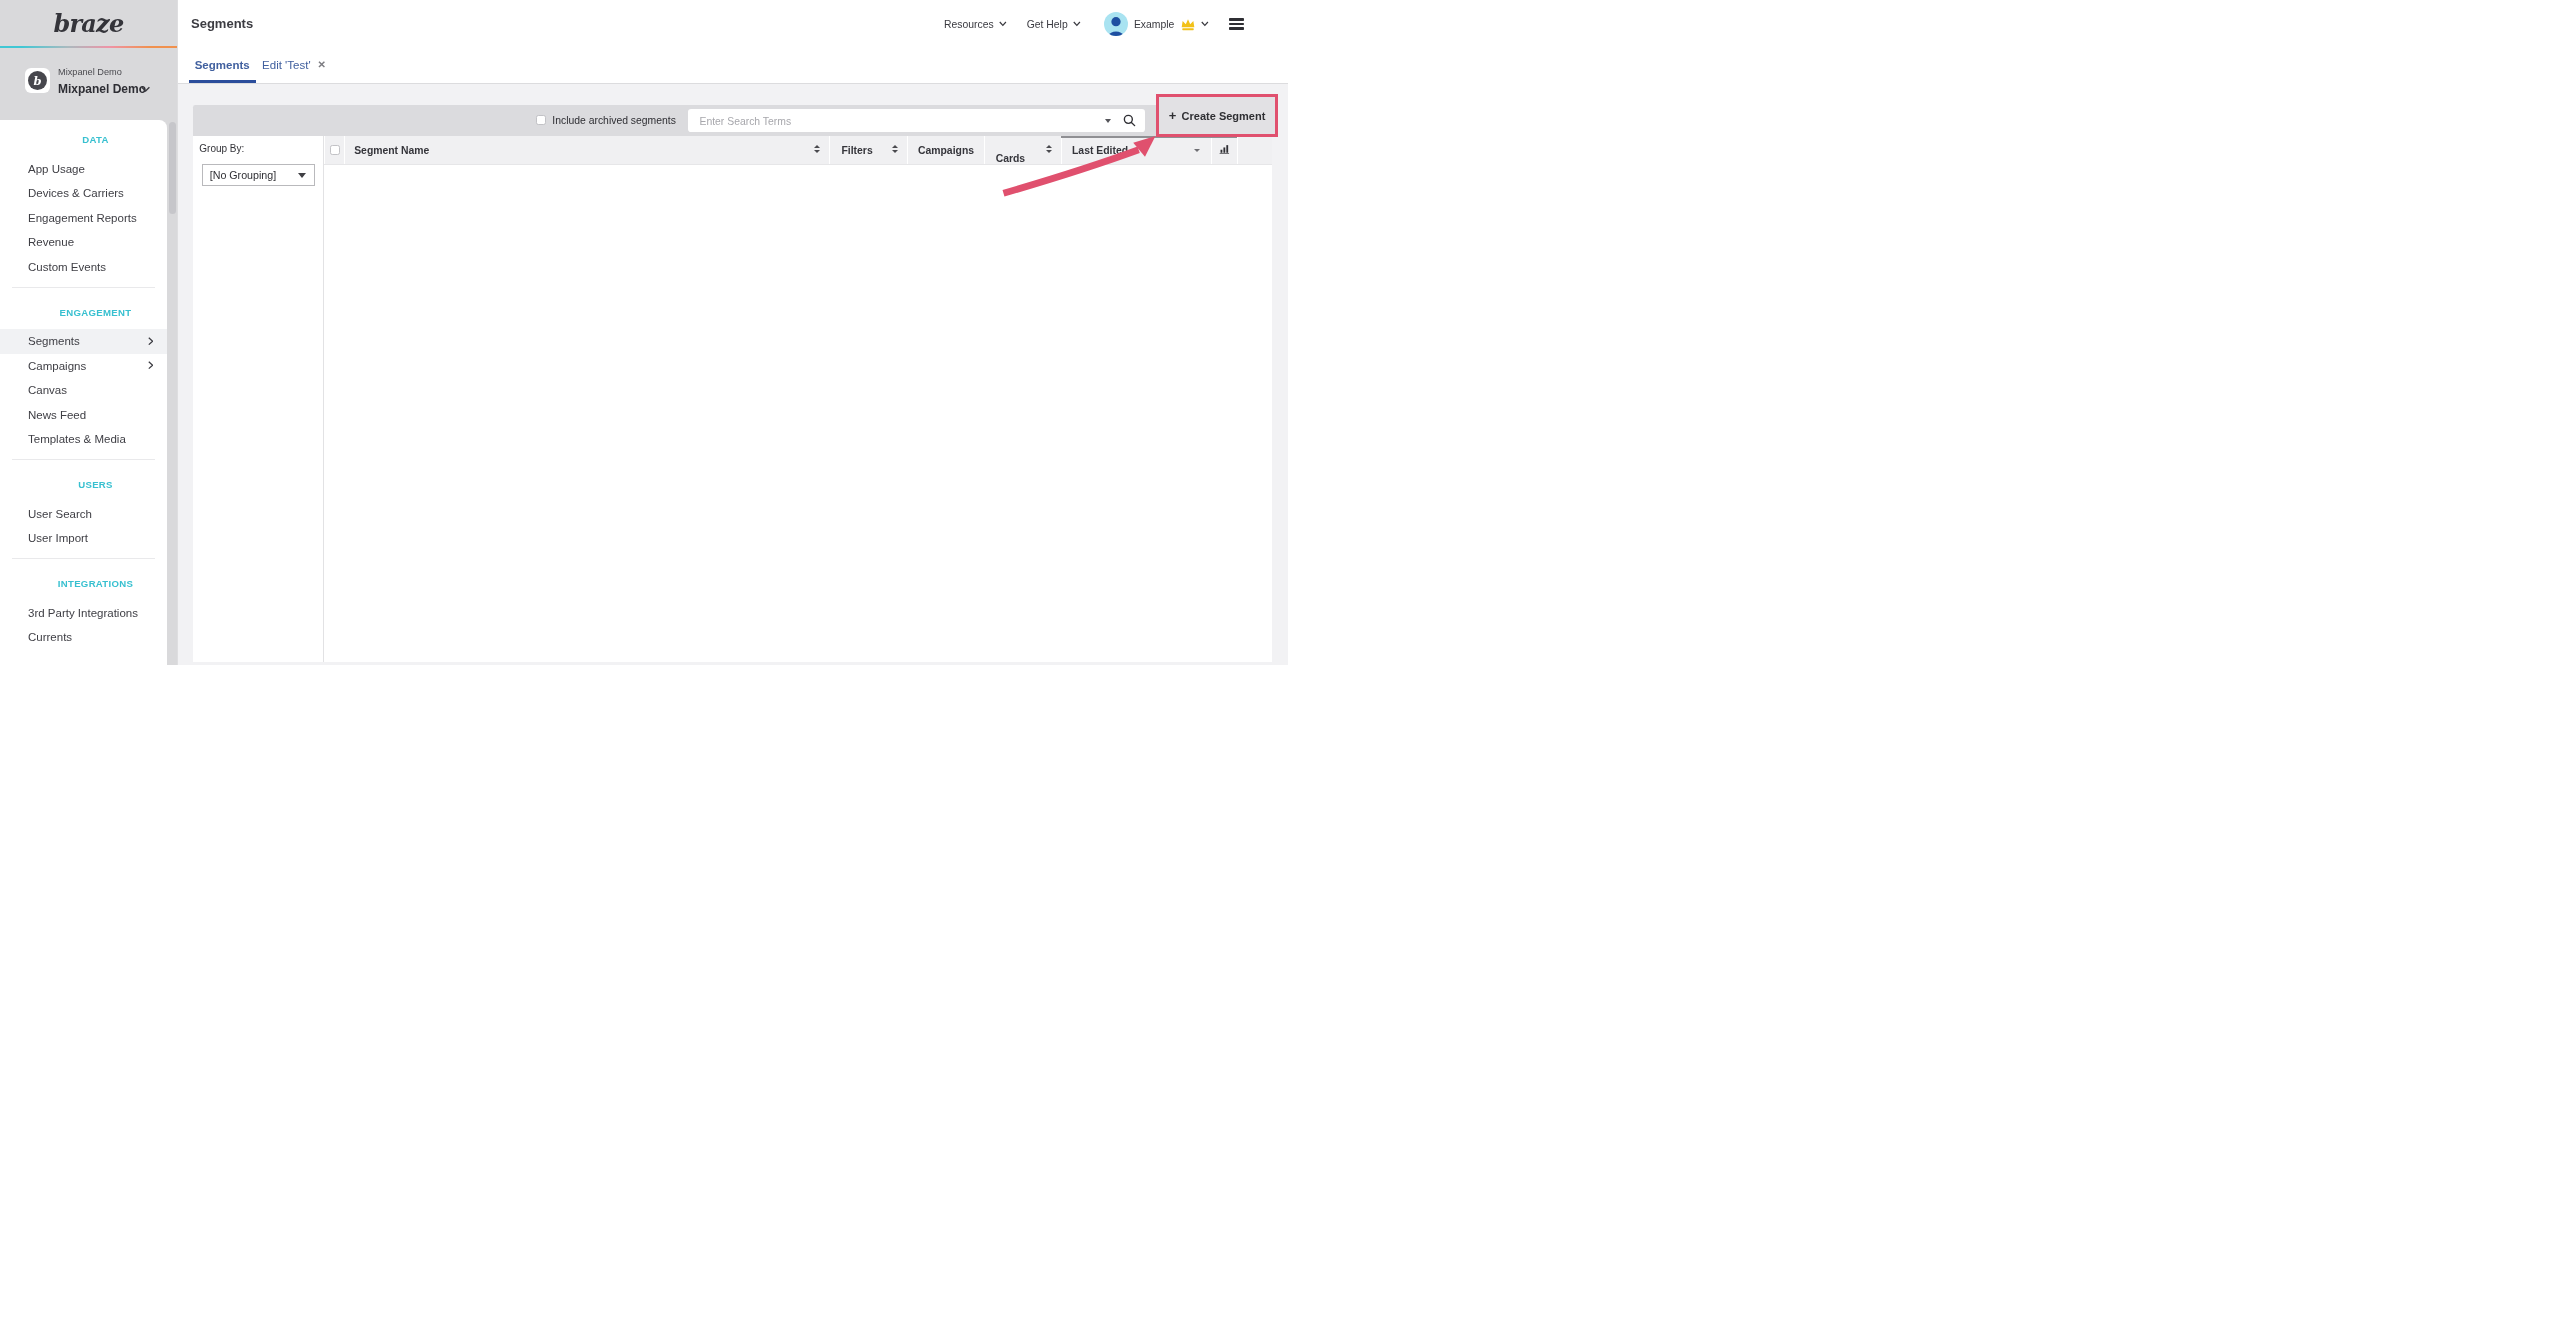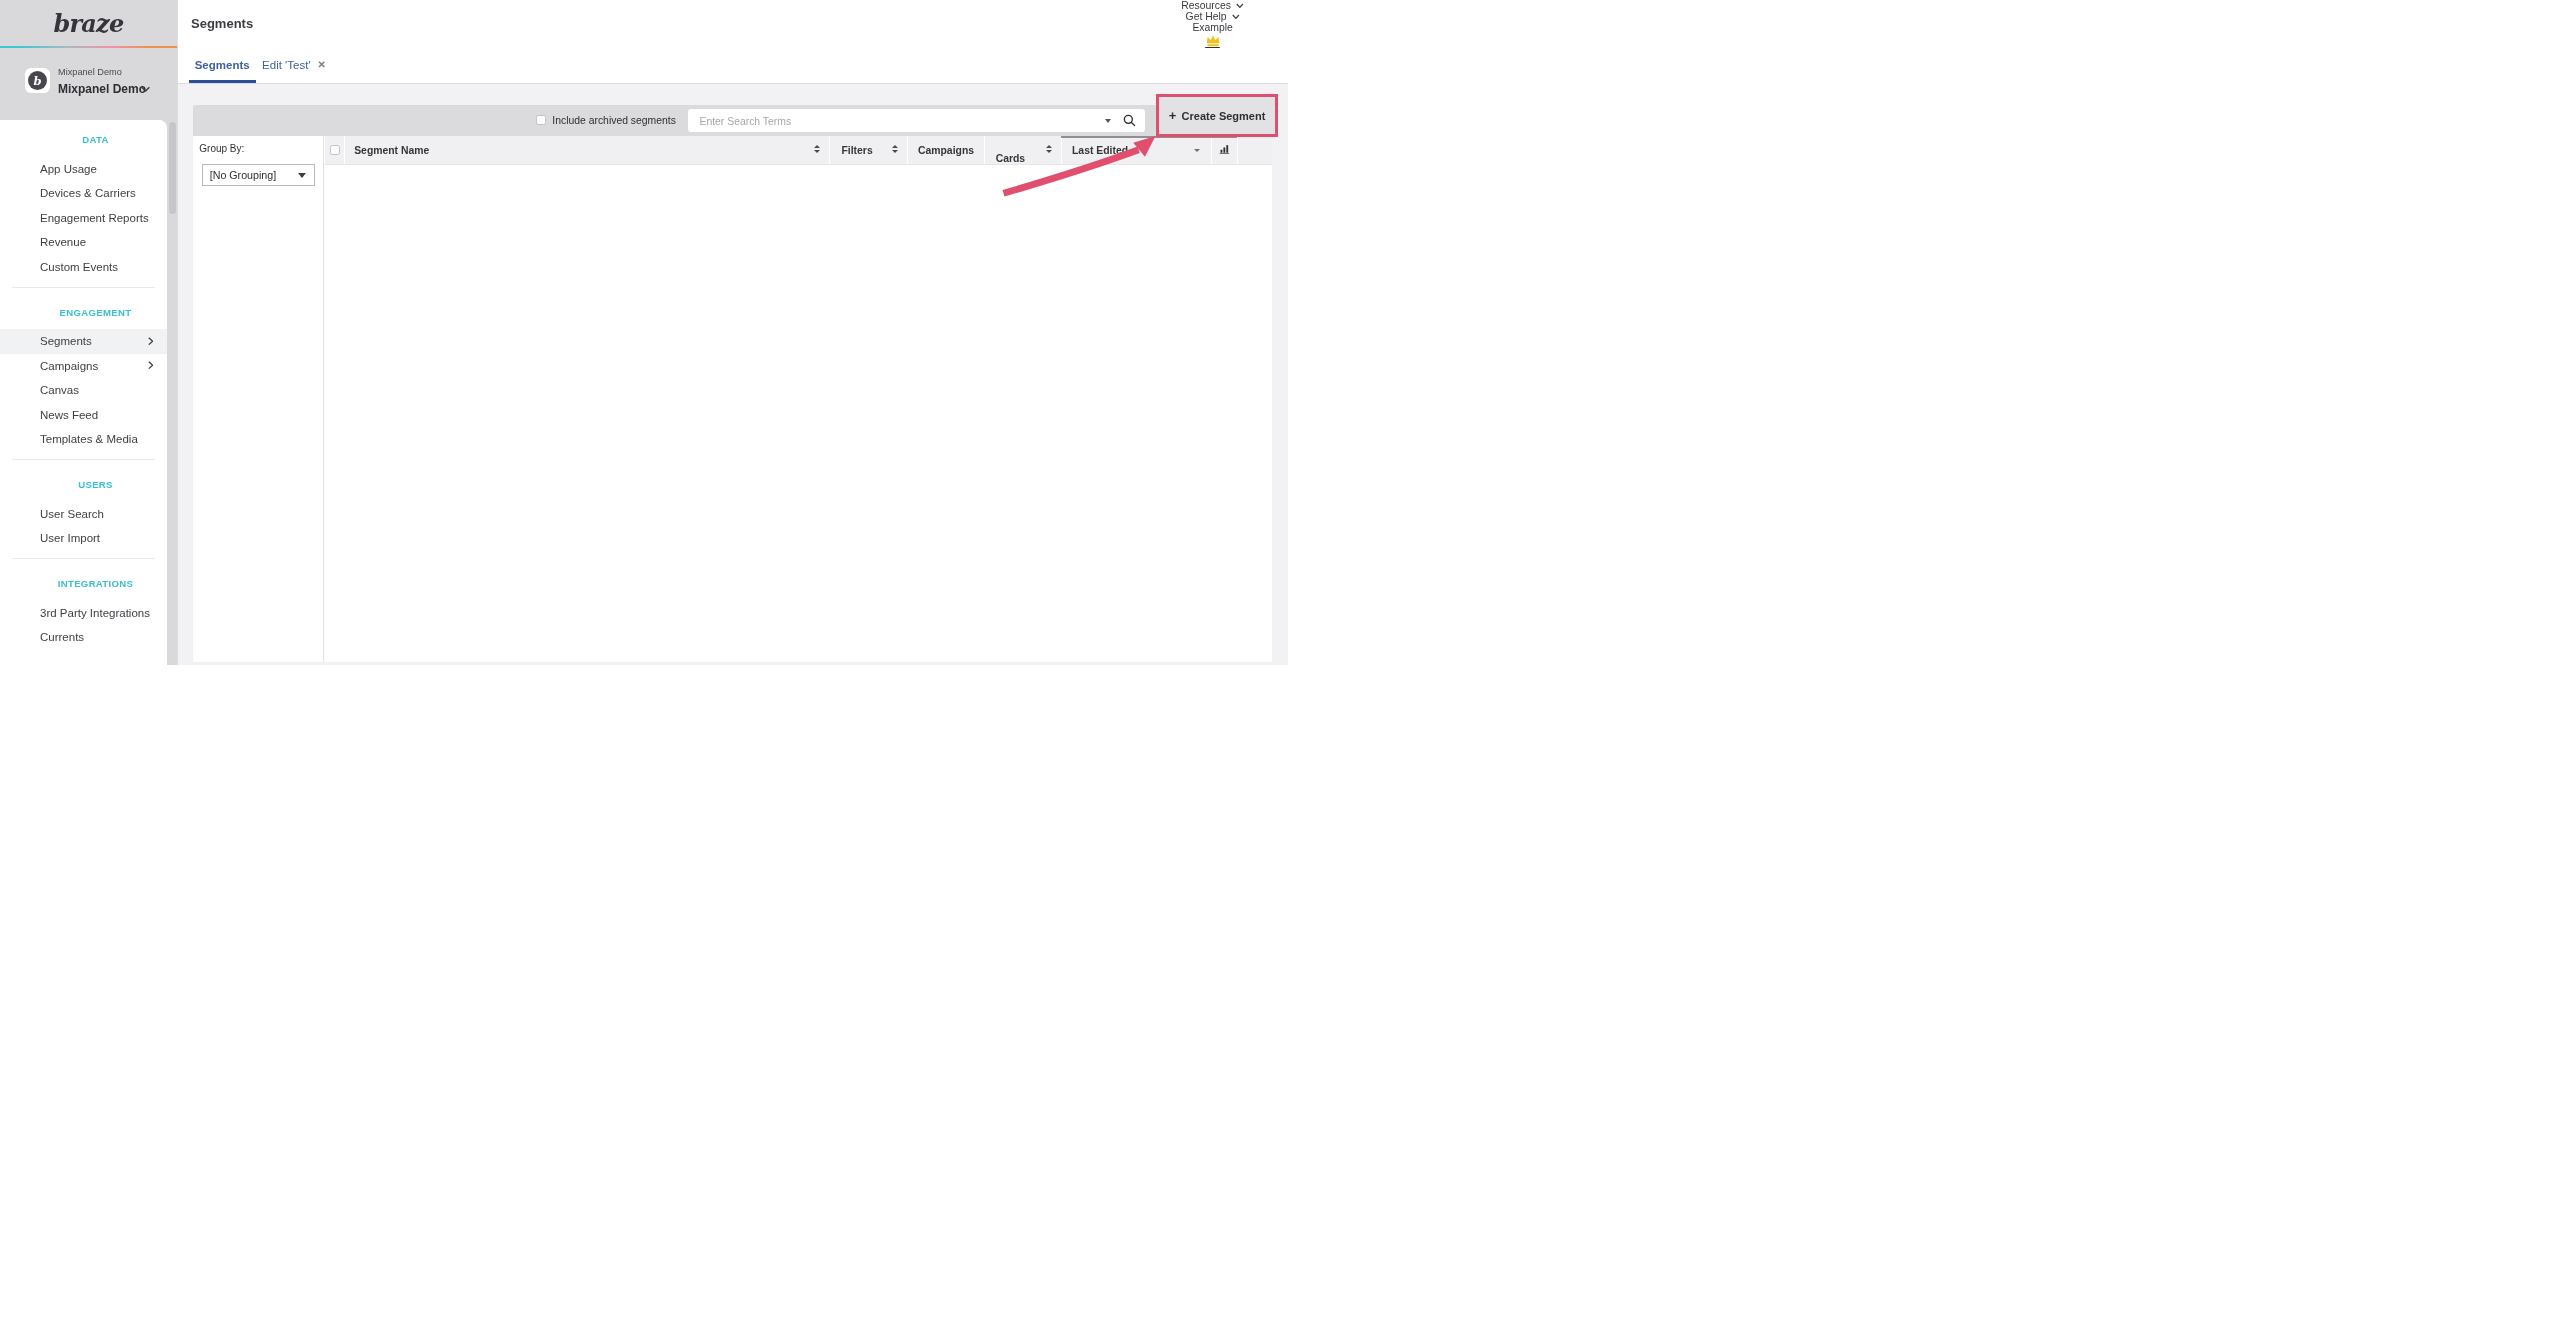--- a/index.html
+++ b/index.html
@@ -20,30 +20,30 @@
            align-items:center;justify-content:center;color:#fff;
            font-family:"DejaVu Serif",serif;font-style:italic;font-weight:700;font-size:11.5px;}
   .ws-org{position:absolute;left:58px;top:18.4px;font-size:9.2px;color:#4b4b50;}
   .ws-name{position:absolute;left:58px;top:34px;font-size:12px;font-weight:700;color:#2e2e34;}
   .ws-caret{position:absolute;left:141px;top:38px;}
   .navcard{position:absolute;left:0;top:120px;width:167px;height:546px;background:#fff;
            border-radius:0 7.7px 0 0;padding-top:12.3px;box-sizing:border-box;}
   .side-title{height:15.3px;line-height:15.3px;padding-left:24px;margin:0 0 9.2px 0;
               font-size:9.6px;font-weight:700;letter-spacing:0.3px;text-align:center;}
   .side-title.gap{margin-top:17px;}
-  .side-item{position:relative;height:24.5px;line-height:24.5px;padding-left:40px;font-size:11.5px;color:#3e3e44;cursor:pointer;}
+  .side-item{position:relative;height:24.5px;line-height:24.5px;padding-left:28px;font-size:11.5px;color:#3e3e44;cursor:pointer;}
   .side-item.active{background:#f1f2f4;}
   .side-chev{position:absolute;right:14px;top:7.7px;}
   .side-div{height:0.8px;background:#e9e9eb;margin:7.7px 12.3px;}
   .side-scroll{position:absolute;left:169px;top:122px;width:7px;height:92px;border-radius:3.8px;background:#c6c6ca;}
   
   .main{position:absolute;left:177px;top:0;width:1111px;height:665px;background:#f2f2f4;border-left:0.8px solid #dedee0;box-sizing:border-box;}
   .topbar{position:absolute;left:0;top:0;right:0;height:48px;background:#fff;border-bottom:0.8px solid #e3e3e5;}
   .page-title{position:absolute;left:13px;top:0;height:48px;line-height:48px;font-size:13px;font-weight:700;color:#3c3c42;}
-  .top-right{position:absolute;right:44px;top:0;height:48px;display:flex;align-items:center;flex-direction:column;}
+  .top-right{position:absolute;right:44px;top:0;height:48px;display:flex;align-items:center;}
   .top-link{font-size:10.4px;color:#3a3a40;display:flex;align-items:center;gap:5.4px;cursor:pointer;}
   .sp24{width:20px;} .sp8{width:6.1px;} .sp28{width:23px;} .sp6{width:4.6px;} .sp26{width:20px;}
   .avatar{width:24px;height:24px;border-radius:50%;overflow:hidden;background:#a9e3f1;}
   .user-name{font-size:10.4px;color:#3a3a40;}
   .burger{width:15.3px;height:11.5px;display:flex;flex-direction:column;justify-content:space-between;cursor:pointer;}
   .burger div{height:2.5px;background:#2f2f34;border-radius:0.8px;}
   
   .tabsrow{position:absolute;left:0;top:48px;right:0;height:35px;background:#fff;border-bottom:0.8px solid #dcdcde;}
   .tab{position:absolute;top:0;height:34px;line-height:34px;font-size:11.5px;color:#41609f;cursor:pointer;}
   .tab1{left:10.7px;width:67px;text-align:center;font-weight:700;}

